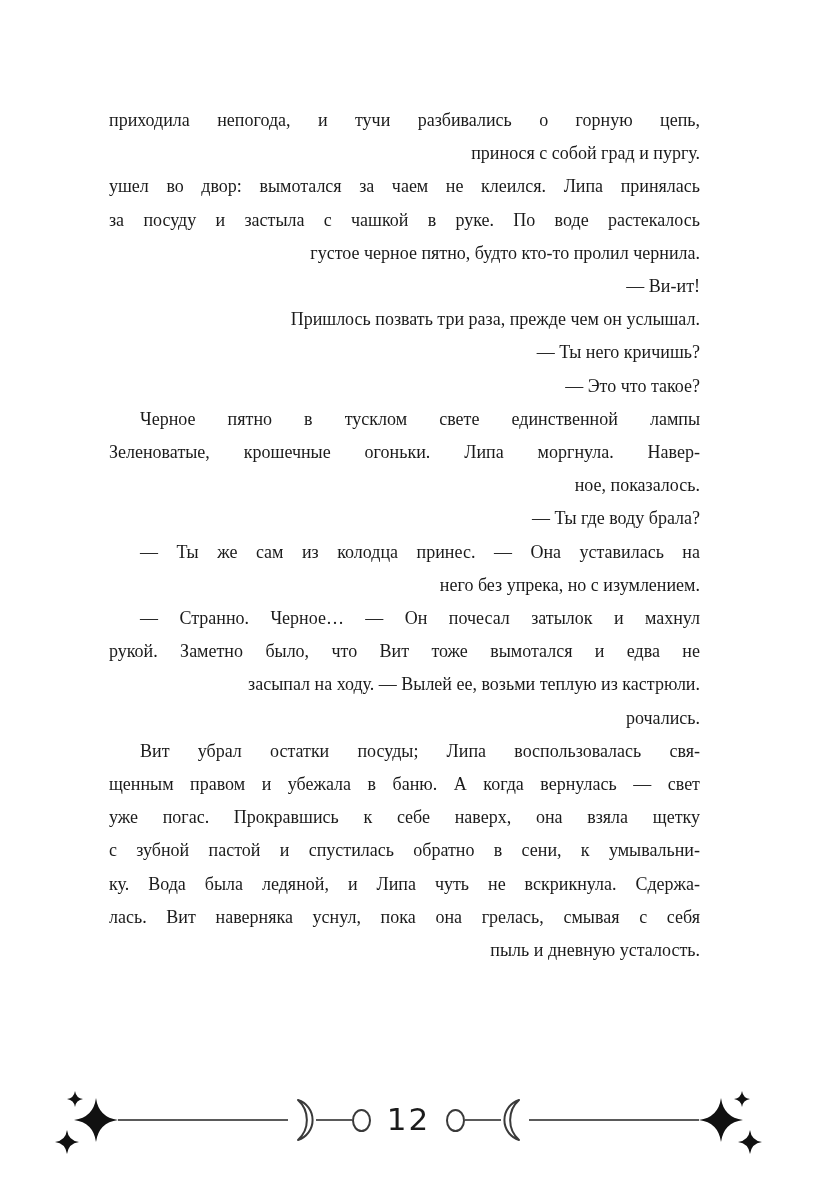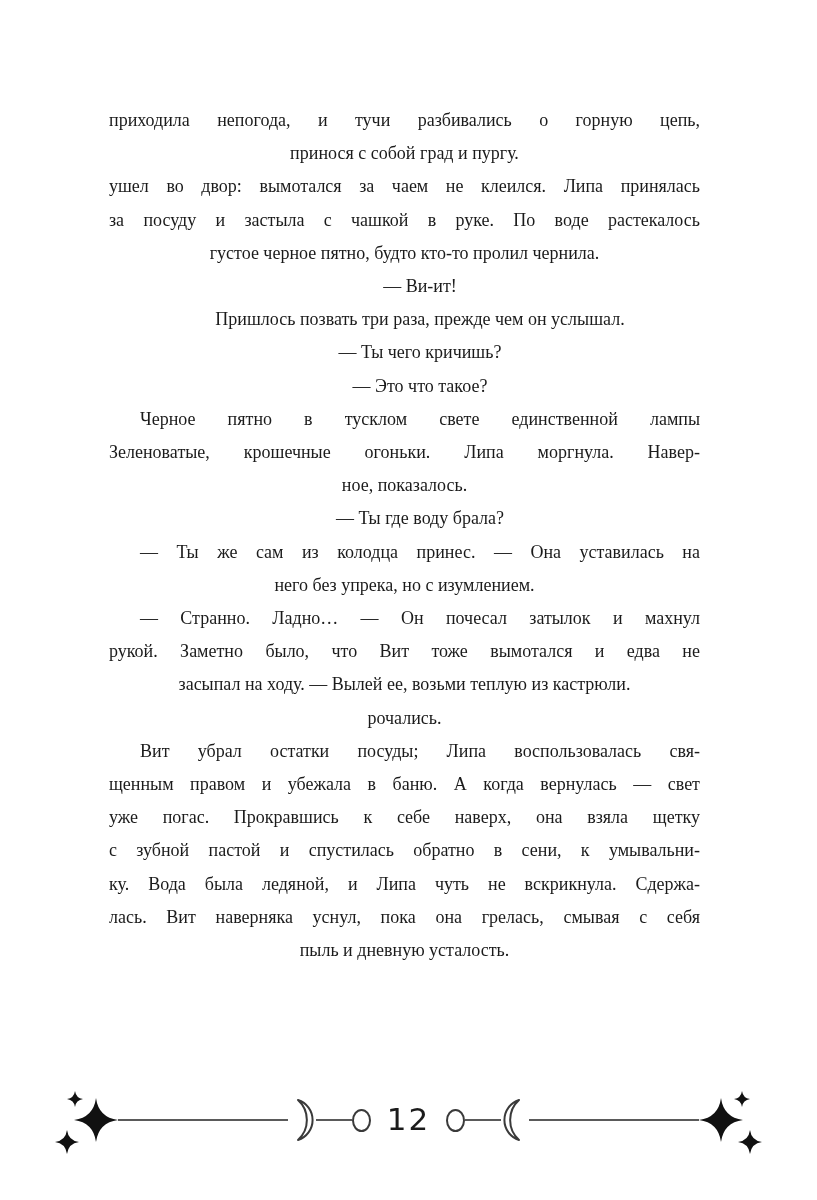--- a/index.html
+++ b/index.html
@@ -21,21 +21,21 @@
     position: absolute;
     left: 109px;
     top: 0;
     width: 591px;
     padding-top: 104px;
     font-size: 18px;
     line-height: 33.2px;
   }
   .para { margin: 0; }
   .line {
-    text-align: center;
+    text-align: right;
     min-height: 33.2px;
   }
   .line.just {
     text-align: justify;
     text-align-last: justify;
   }
   .line.indent {
     padding-left: 31px;
   }
 
@@ -102,39 +102,39 @@
       <div class="line just">за посуду и застыла с чашкой в руке. По воде растекалось</div>
       <div class="line">густое черное пятно, будто кто-то пролил чернила.</div>
     </div>
     <div class="para">
       <div class="line indent">— Ви-ит!</div>
     </div>
     <div class="para">
       <div class="line indent">Пришлось позвать три раза, прежде чем он услышал.</div>
     </div>
     <div class="para">
-      <div class="line indent">— Ты чего кричишь?</div>
+      <div class="line indent">— Ты него кричишь?</div>
     </div>
     <div class="para">
       <div class="line indent">— Это что такое?</div>
     </div>
     <div class="para">
       <div class="line just indent">Черное пятно в тусклом свете единственной лампы</div>
       <div class="line just">Зеленоватые, крошечные огоньки. Липа моргнула. Навер-</div>
       <div class="line">ное, показалось.</div>
     </div>
     <div class="para">
       <div class="line indent">— Ты где воду брала?</div>
     </div>
     <div class="para">
       <div class="line just indent">— Ты же сам из колодца принес. — Она уставилась на</div>
       <div class="line">него без упрека, но с изумлением.</div>
     </div>
     <div class="para">
-      <div class="line just indent">— Странно. Ладно… — Он почесал затылок и махнул</div>
+      <div class="line just indent">— Странно. Черное… — Он почесал затылок и махнул</div>
       <div class="line just">рукой. Заметно было, что Вит тоже вымотался и едва не</div>
       <div class="line">засыпал на ходу. — Вылей ее, возьми теплую из кастрюли.</div>
     </div>
     <div class="para">
       <div class="line">рочались.</div>
     </div>
     <div class="para">
       <div class="line just indent">Вит убрал остатки посуды; Липа воспользовалась свя-</div>
       <div class="line just">щенным правом и убежала в баню. А когда вернулась — свет</div>
       <div class="line just">уже погас. Прокравшись к себе наверх, она взяла щетку</div>

